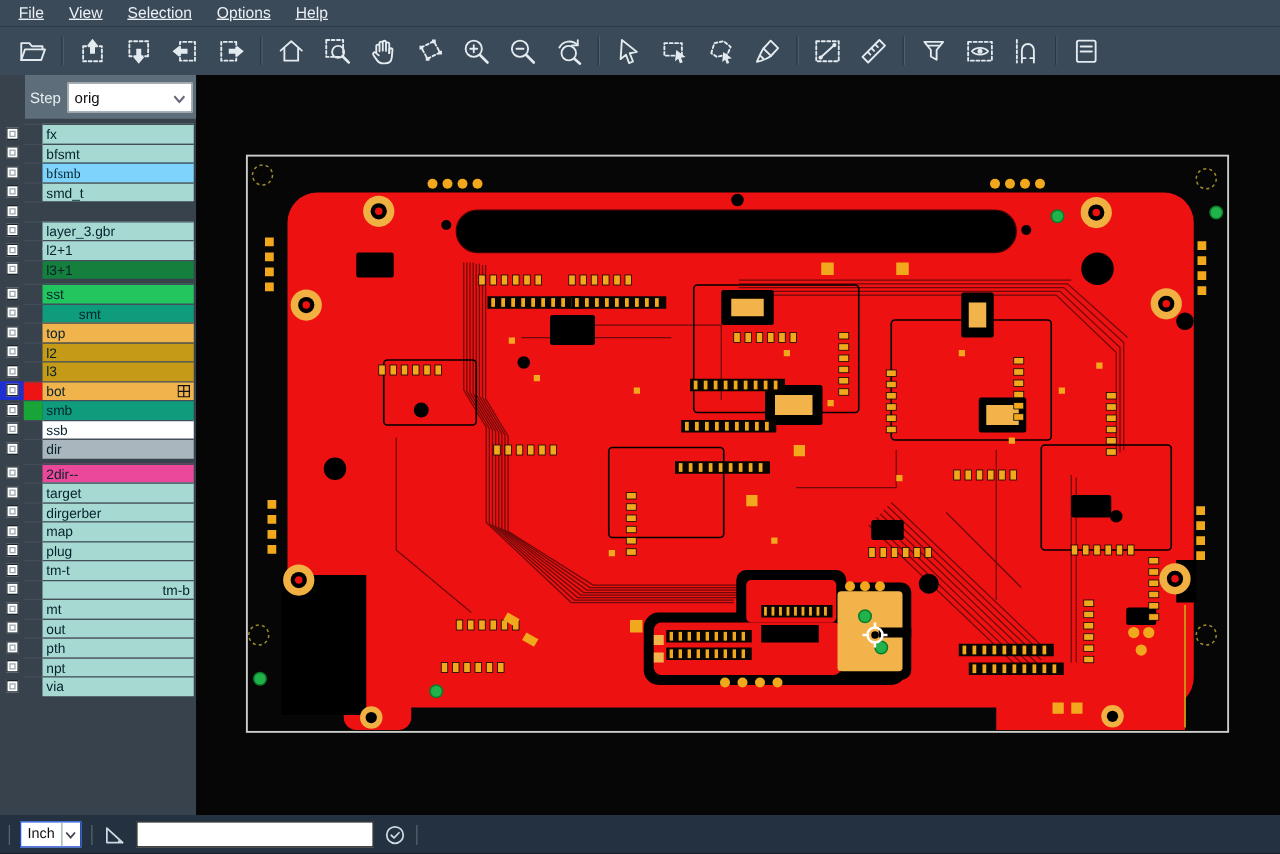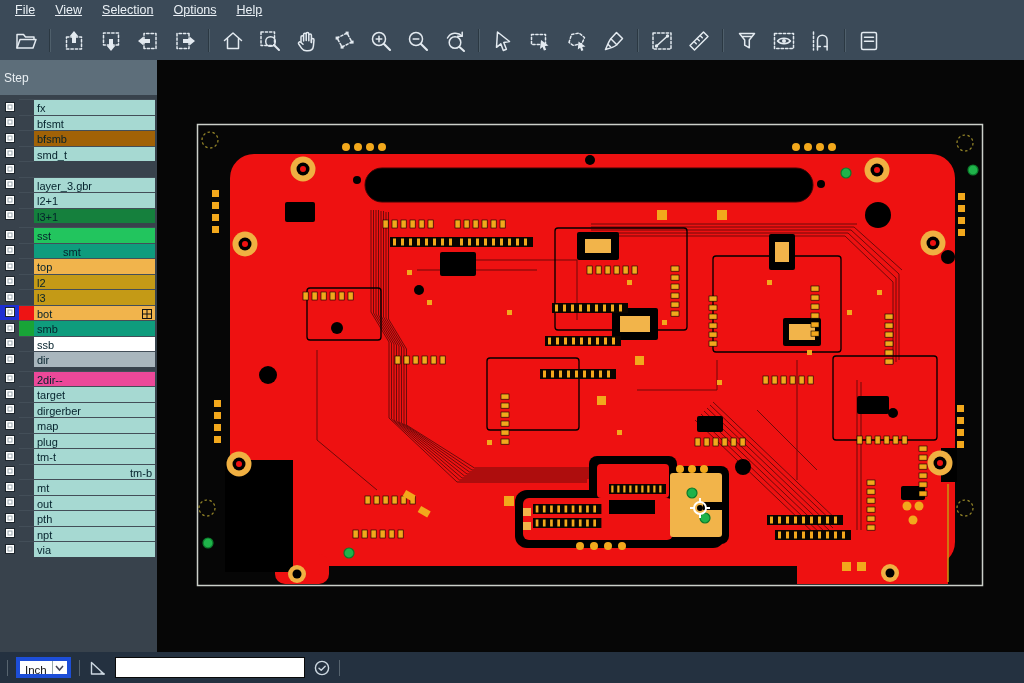--- a/index.html
+++ b/index.html
@@ -15,21 +15,21 @@
 .toolbar{ height:39px; background:#3b4a58; display:flex; align-items:center; padding-left:7px; }
 .tbtn{ width:37px; height:32px; display:flex; align-items:center; justify-content:center;
   background:transparent; border:0; cursor:pointer; }
 .tbtn svg{ stroke:#e3eaf0; fill:none; stroke-width:1.5; stroke-linecap:round; stroke-linejoin:round; }
 .tbtn .fil{ fill:#e3eaf0; stroke:none; }
 .tsep{ width:1px; height:23px; background:#2b3842; box-shadow:1px 0 0 #4f5f6b; margin:0 5px; flex:none; }
 
 
 .main{ display:flex; height:592px; }
 .sidebar{ width:157px; background:#38424c; display:flex; flex-direction:column; flex:none; }
-.steprow{ height:35px; background:#5d6e7a; display:flex; align-items:center; padding:0 3px 0 4px; gap:5px; flex:none;}
+.steprow{ height:35px; background:#5d6e7a; display:flex; align-items:center; padding:0 3px 0 4px; gap:5px; flex:none;margin-left:20px;}
 .steplabel{ color:#e9eff3; font-size:12px; }
 .stepselect{ flex:1; height:24px; background:#fff; border:1px solid #8b979f;
   display:flex; align-items:center; font-size:12px; color:#101010; padding-left:5px; position:relative; cursor:pointer;}
 .stepselect svg{ position:absolute; right:4px; top:7px; stroke:#667; fill:none; stroke-width:1.6;}
 
 .layers{ padding-top:4px; }
 .lgroup{ margin-bottom:4px; }
 .lrow{ display:flex; height:15.5px; align-items:stretch; cursor:pointer; }
 .cbcell{ width:19px; display:flex; align-items:center; justify-content:center; background:#38424c; flex:none;}
 .cb{ width:10px; height:10px; background:#fff; border:1px solid #1c242b; box-shadow:inset 0 0 0 1.5px #fff, inset 0 0 0 2.5px #9aa6ad; }
@@ -43,21 +43,21 @@
 .statuspanel{ flex:1; background:#75909e; display:flex; flex-direction:column; justify-content:flex-end; padding-bottom:5px;}
 .statusdiv{ border-top:1px solid #a2b5be; margin-bottom:4px; }
 .coord{ color:#f4f8fa; font-size:12.5px; padding:1px 7px; }
 
 .canvas{ flex:1; background:#060606; position:relative; }
 .canvas svg{ display:block; }
 
 
 .bottombar{ height:31px; background:#243140; display:flex; align-items:center; padding-left:7px; gap:8px; }
 .bsep{ width:1px; height:16px; background:#57646f; flex:none;}
-.unitbox{ height:21px; background:#fff; border:4px solid #1d4ed8; display:flex; align-items:stretch; cursor:pointer;}
+.unitbox{ height:21px; background:#fff; border:1px solid #1d4ed8; display:flex; align-items:stretch; cursor:pointer;}
 .unittext{ font-size:11.5px; color:#101010; padding:3px 5px 0; }
 .unitchev{ width:15px; border-left:1px solid #9aa; display:flex; align-items:center; justify-content:center; }
 .unitchev svg{ stroke:#445; fill:none; stroke-width:1.5; }
 .icbtn{ background:transparent; border:0; cursor:pointer; display:flex; align-items:center; }
 .icbtn svg{ stroke:#cdd8e1; fill:none; stroke-width:1.4; stroke-linecap:round; stroke-linejoin:round;}
 .cmdinput{ width:190px; height:21px; background:#fff; border:1px solid #090909; font-size:12px; padding:0 4px; }
 </style>
 </head>
 <body>
 
@@ -226,20 +226,26 @@
         <path d="M7.5 8.2 H16.5 M7.5 12.2 H16.5"></path>
       </svg>
     </button>
 </div>
 
 <div class="main">
 
   <div class="sidebar">
     <div class="steprow">
       <span class="steplabel">Step</span>
+      <div class="stepselect">
+        <span>orig</span>
+        <svg width="11" height="10" viewBox="0 0 11 10">
+            <polyline points="1.5,3 5.5,7.5 9.5,3"></polyline>
+          </svg>
+      </div>
     </div>
 
     <div class="layers">
       <div class="lgroup">
 
           <div class="lrow">
             <span class="cbcell">
               <span class="cb"></span>
             </span>
             <span class="swcell"></span>
@@ -252,21 +258,21 @@
             </span>
             <span class="swcell"></span>
             <span class="lname" style="background: rgb(166, 217, 210);">bfsmt</span>
           </div>
 
           <div class="lrow">
             <span class="cbcell">
               <span class="cb"></span>
             </span>
             <span class="swcell"></span>
-            <span class="lname" style="background: #a16207;">bfsmb</span>
+            <span class="lname" style="background: #7dd3fc; font-family: Liberation Serif, serif;">bfsmb</span>
           </div>
 
           <div class="lrow">
             <span class="cbcell">
               <span class="cb"></span>
             </span>
             <span class="swcell"></span>
             <span class="lname" style="background: rgb(166, 217, 210);">smd_t</span>
           </div>
 

